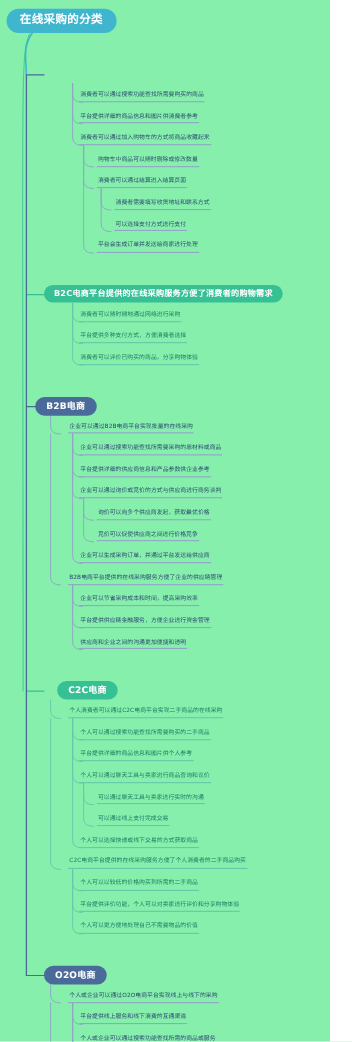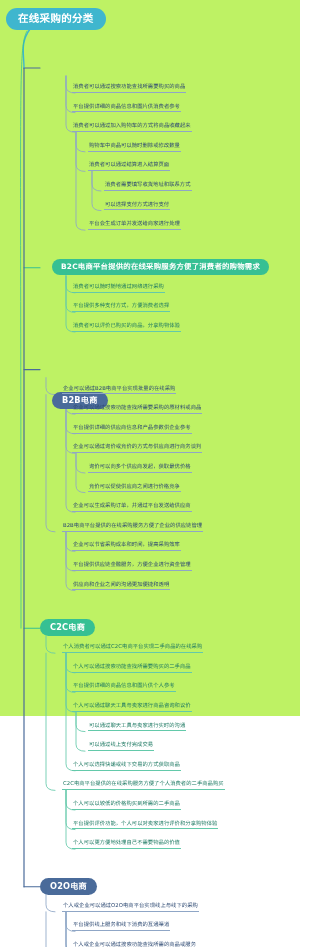--- a/index.html
+++ b/index.html
@@ -7,22 +7,22 @@
   html, body {
     margin: 0; padding: 0;
     width: 300px; height: 947px;
     background: #ffffff;
     font-family: "DejaVu Sans", "Liberation Sans", sans-serif;
     overflow: hidden;
   }
   #map {
     position: relative;
     width: 300px;
-    height: 716px;
-    background: #bef264;
+    height: 947px;
+    background: #86efac;
   }
   #wires {
     position: absolute;
     left: 0; top: 0;
     width: 300px; height: 947px;
     pointer-events: none;
   }
   .node {
     position: absolute;
     white-space: nowrap;
@@ -129,37 +129,37 @@
     </svg>
 <div class="node root" style="left: 6px; top: 8px;">在线采购的分类</div>
     <div class="node leaf" style="left: 72px; top: 84px;">消费者可以通过搜索功能查找所需要购买的商品</div>
     <div class="node leaf" style="left: 72px; top: 103.6px;">平台提供详细的商品信息和图片供消费者参考</div>
     <div class="node leaf" style="left: 72px; top: 123.2px;">消费者可以通过加入购物车的方式将商品收藏起来</div>
     <div class="node leaf" style="left: 88px; top: 142.8px;">购物车中商品可以随时删除或修改数量</div>
     <div class="node leaf" style="left: 88px; top: 162.4px;">消费者可以通过结算进入结算页面</div>
     <div class="node leaf" style="left: 104px; top: 182px;">消费者需要填写收货地址和联系方式</div>
     <div class="node leaf" style="left: 104px; top: 201.6px;">可以选择支付方式进行支付</div>
     <div class="node leaf" style="left: 88px; top: 221.2px;">平台会生成订单并发送给商家进行处理</div>
-    <div class="node pill green wide" style="left: 40px; top: 258.8px; margin-left: 12px;">B2C电商平台提供的在线采购服务方便了消费者的购物需求</div>
+    <div class="node pill green wide" style="left: 40px; top: 258.8px;">B2C电商平台提供的在线采购服务方便了消费者的购物需求</div>
     <div class="node leaf g" style="left: 72px; top: 283.8px;">消费者可以随时随地通过网络进行采购</div>
     <div class="node leaf g" style="left: 72px; top: 303.4px;">平台提供多种支付方式，方便消费者选择</div>
     <div class="node leaf g" style="left: 72px; top: 323px;">消费者可以评价已购买的商品，分享购物体验</div>
-    <div class="node pill blue" style="left: 52px; top: 360.6px; margin-top: 31px;">B2B电商</div>
+    <div class="node pill blue" style="left: 32px; top: 360.6px;">B2B电商</div>
     <div class="node leaf" style="left: 62px; top: 385.6px;">企业可以通过B2B电商平台实现批量的在线采购</div>
     <div class="node leaf" style="left: 72px; top: 405.2px;">企业可以通过搜索功能查找所需要采购的原材料或商品</div>
     <div class="node leaf" style="left: 72px; top: 424.8px;">平台提供详细的供应商信息和产品参数供企业参考</div>
     <div class="node leaf" style="left: 72px; top: 444.4px;">企业可以通过询价或竞价的方式与供应商进行商务谈判</div>
     <div class="node leaf" style="left: 88px; top: 464px;">询价可以向多个供应商发起，获取最优价格</div>
     <div class="node leaf" style="left: 88px; top: 483.6px;">竞价可以促使供应商之间进行价格竞争</div>
     <div class="node leaf" style="left: 72px; top: 503.2px;">企业可以生成采购订单，并通过平台发送给供应商</div>
     <div class="node leaf" style="left: 62px; top: 522.8px;">B2B电商平台提供的在线采购服务方便了企业的供应链管理</div>
     <div class="node leaf" style="left: 72px; top: 542.4px;">企业可以节省采购成本和时间，提高采购效率</div>
     <div class="node leaf" style="left: 72px; top: 562px;">平台提供供应链金融服务，方便企业进行资金管理</div>
     <div class="node leaf" style="left: 72px; top: 581.6px;">供应商和企业之间的沟通更加便捷和透明</div>
-    <div class="node pill green" style="left: 40px; top: 619.2px;">C2C电商</div>
+    <div class="node pill green" style="left: 52px; top: 619.2px;">C2C电商</div>
     <div class="node leaf g" style="left: 62px; top: 644.2px;">个人消费者可以通过C2C电商平台实现二手商品的在线采购</div>
     <div class="node leaf g" style="left: 72px; top: 663.8px;">个人可以通过搜索功能查找所需要购买的二手商品</div>
     <div class="node leaf g" style="left: 72px; top: 683.4px;">平台提供详细的商品信息和图片供个人参考</div>
     <div class="node leaf g" style="left: 72px; top: 703px;">个人可以通过聊天工具与卖家进行商品咨询和议价</div>
     <div class="node leaf g" style="left: 88px; top: 722.6px;">可以通过聊天工具与卖家进行实时的沟通</div>
     <div class="node leaf g" style="left: 88px; top: 742.2px;">可以通过线上支付完成交易</div>
     <div class="node leaf g" style="left: 72px; top: 761.8px;">个人可以选择快递或线下交易的方式获取商品</div>
     <div class="node leaf g" style="left: 62px; top: 781.4px;">C2C电商平台提供的在线采购服务方便了个人消费者的二手商品购买</div>
     <div class="node leaf g" style="left: 72px; top: 801px;">个人可以以较低的价格购买到所需的二手商品</div>
     <div class="node leaf g" style="left: 72px; top: 820.6px;">平台提供评价功能，个人可以对卖家进行评价和分享购物体验</div>

